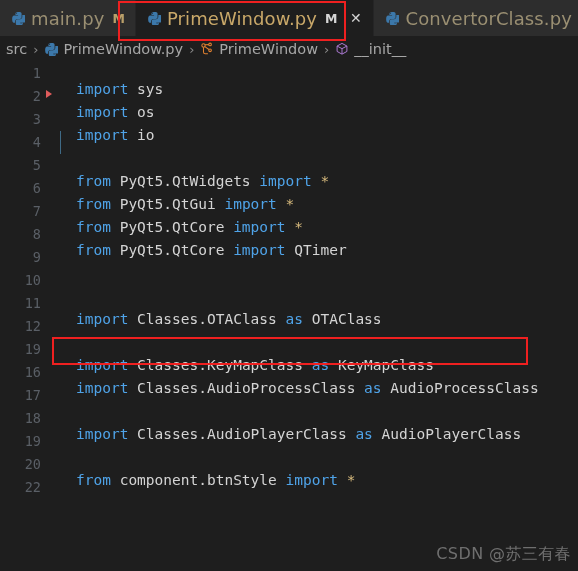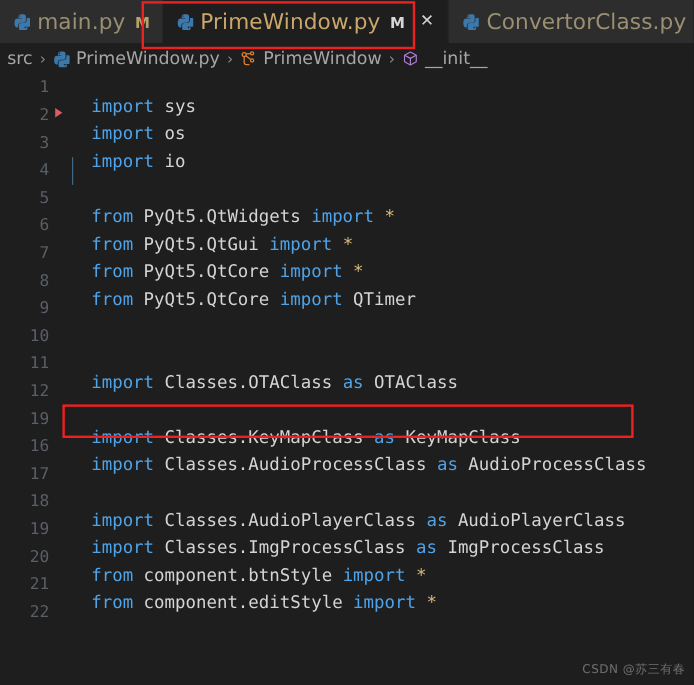--- a/index.html
+++ b/index.html
@@ -74,21 +74,21 @@
   }
 
   
   .kw{color:#4fa3e8;}       
   .plain{color:#d4d4d4;}    
   .star{color:#d7ba7d;}    
 
   
   .watermark{
     position:absolute;right:7px;bottom:6px;
-    font-size:10px;color:#6f6f6f;letter-spacing:.4px;
+    font-size:16px;color:#6f6f6f;letter-spacing:.4px;
     font-family:"DejaVu Sans","Liberation Sans",sans-serif;
   }
 </style>
 </head>
 <body>
 
 <div class="app">
 
   <div class="tabbar" id="tabbar">
       <div class="tab">
@@ -171,23 +171,22 @@
       <div class="row"><span class="gutter">7</span><span class="code"><span class="kw">from</span><span class="plain"> PyQt5.QtCore </span><span class="kw">import</span><span class="plain"> </span><span class="star">*</span></span></div>
       <div class="row"><span class="gutter">8</span><span class="code"><span class="kw">from</span><span class="plain"> PyQt5.QtCore </span><span class="kw">import</span><span class="plain"> QTimer</span></span></div>
       <div class="row"><span class="gutter">9</span><span class="code"></span></div>
       <div class="row"><span class="gutter">10</span><span class="code"></span></div>
       <div class="row"><span class="gutter">11</span><span class="code"><span class="kw">import</span><span class="plain"> Classes.OTAClass </span><span class="kw">as</span><span class="plain"> OTAClass</span></span></div>
       <div class="row"><span class="gutter">12</span></div>
       <div class="row"><span class="gutter">19</span><span class="code"><span class="kw">import</span><span class="plain"> Classes.KeyMapClass </span><span class="kw">as</span><span class="plain"> KeyMapClass</span></span></div>
       <div class="row"><span class="gutter">16</span><span class="code"><span class="kw">import</span><span class="plain"> Classes.AudioProcessClass </span><span class="kw">as</span><span class="plain"> AudioProcessClass</span></span></div>
       <div class="row"><span class="gutter">17</span></div>
       <div class="row"><span class="gutter">18</span><span class="code"><span class="kw">import</span><span class="plain"> Classes.AudioPlayerClass </span><span class="kw">as</span><span class="plain"> AudioPlayerClass</span></span></div>
-      <div class="row"><span class="gutter">19</span><span class="code"><span class="kw">import</span><span class="plain"> Classes.ImgProcessClass </span><span class="kw">as</span><span class="plain"> ImgProcessClass</span></span></div>
+      <div class="row"><span class="gutter">19</span></div>
       <div class="row"><span class="gutter">20</span><span class="code"><span class="kw">from</span><span class="plain"> component.btnStyle </span><span class="kw">import</span><span class="plain"> </span><span class="star">*</span></span></div>
-      <div class="row"><span class="gutter">21</span><span class="code"><span class="kw">from</span><span class="plain"> component.editStyle </span><span class="kw">import</span><span class="plain"> </span><span class="star">*</span></span></div>
       <div class="row"><span class="gutter">22</span><span class="code"></span></div>
     </div>
 
   <div class="redbox" id="tab-redbox"></div>
   <div class="redbox" id="line-redbox"></div>
 
   <div class="watermark">CSDN @苏三有春</div>
 </div>
 
 </body></html>

